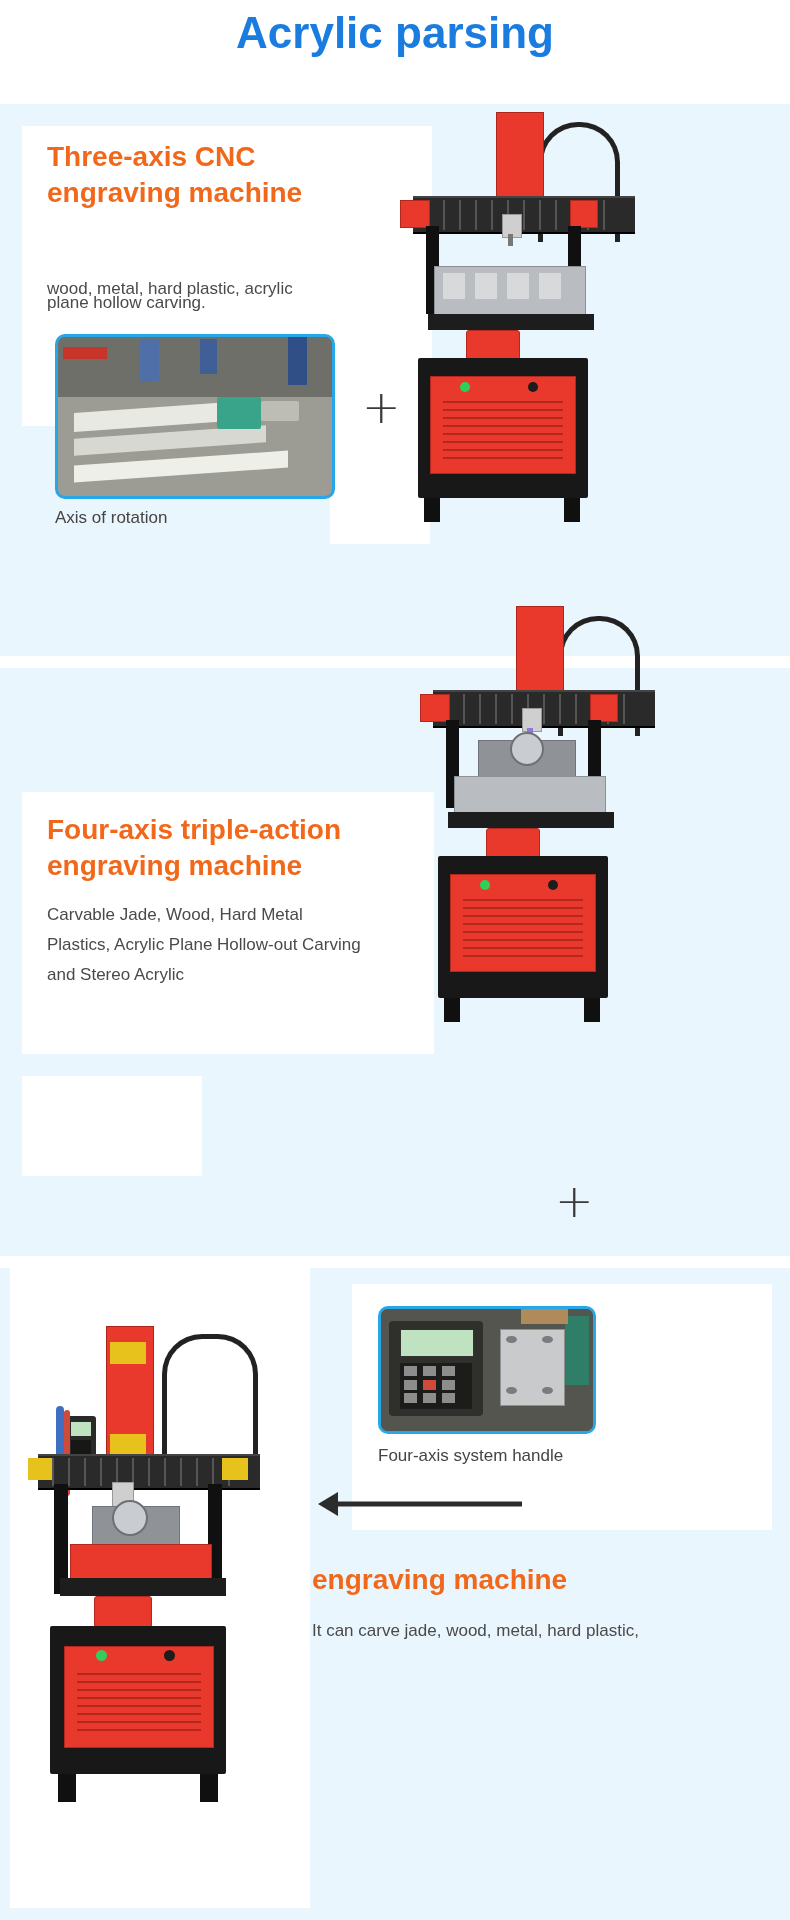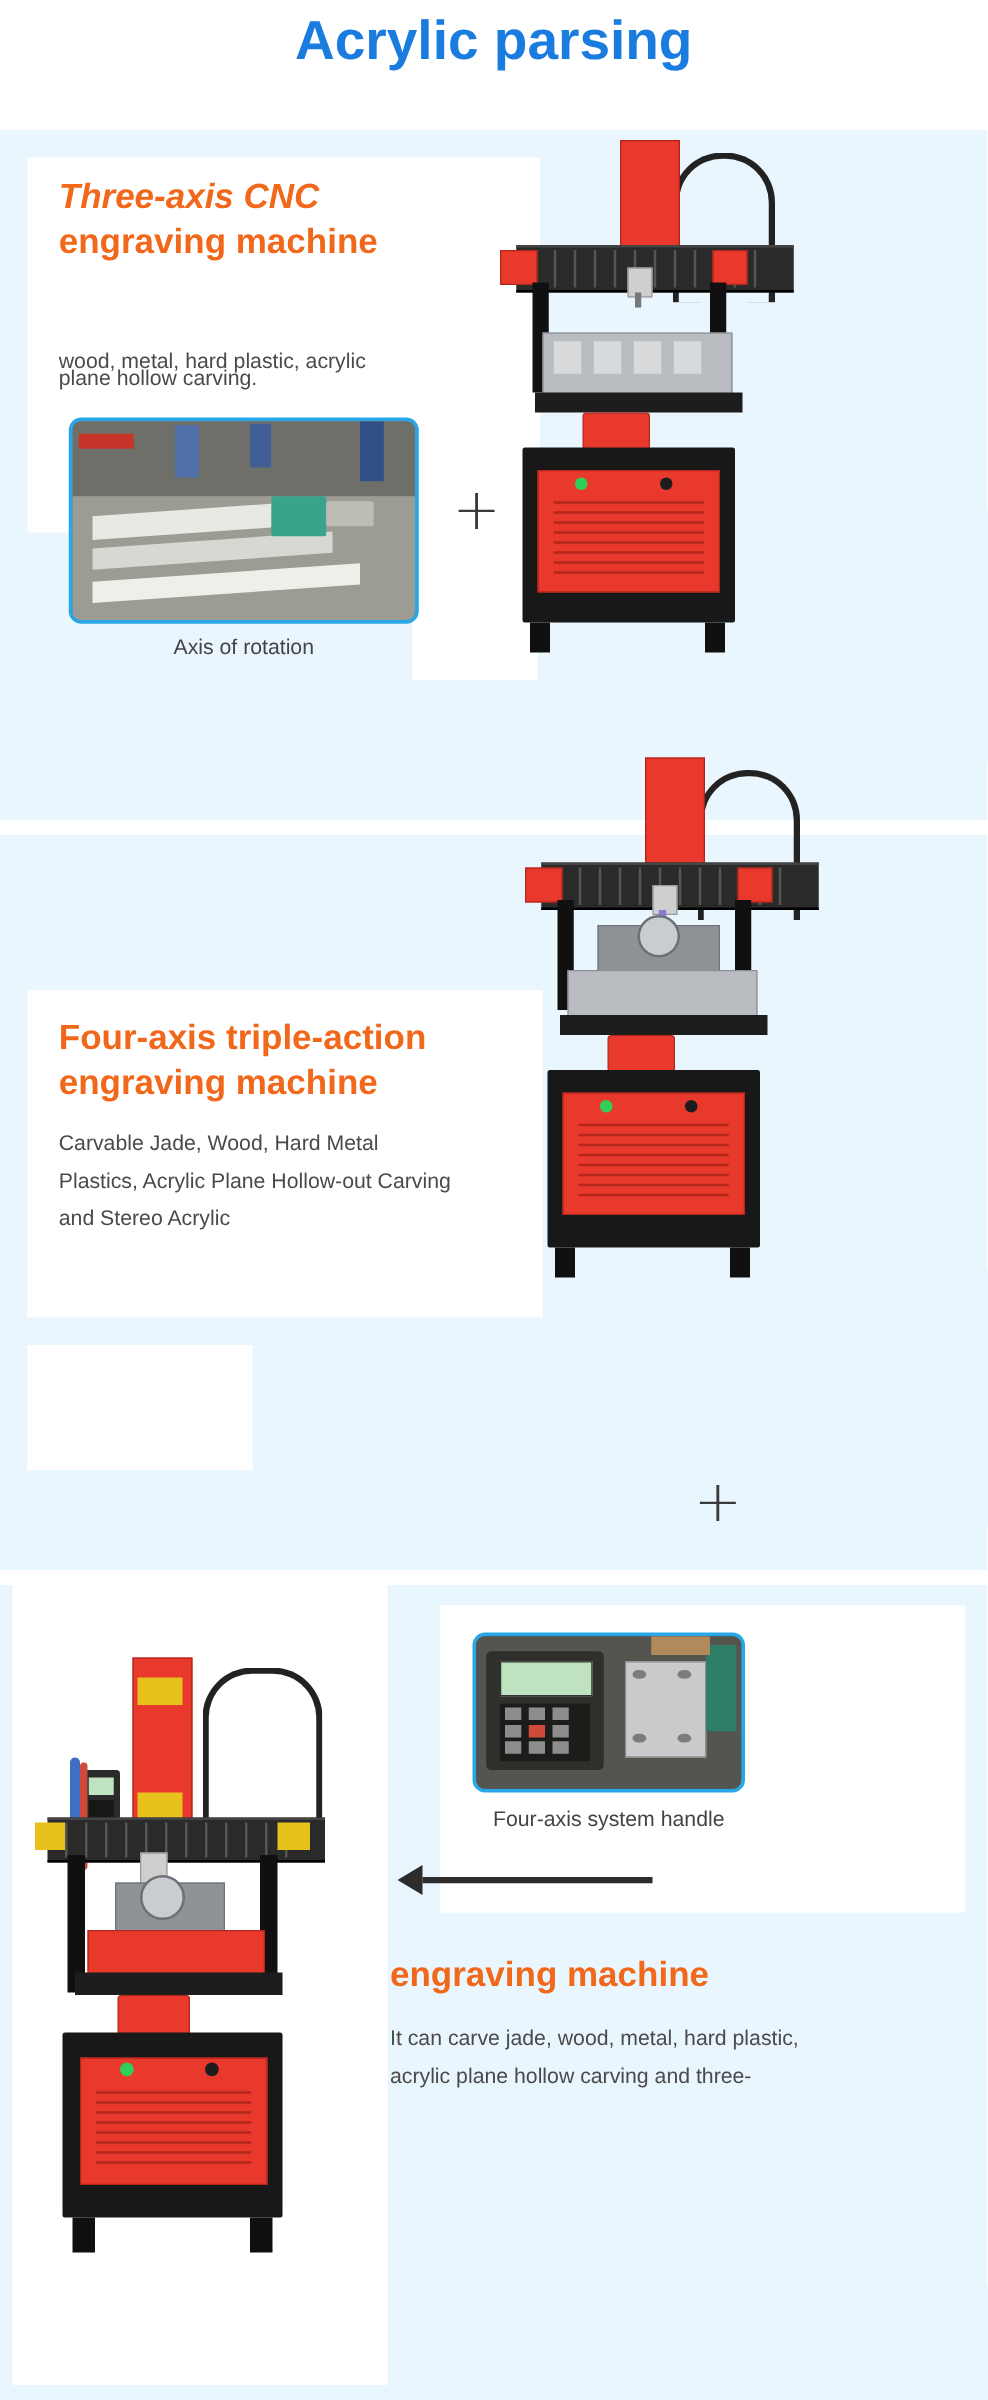--- a/index.html
+++ b/index.html
@@ -69,21 +69,21 @@
   .body-text {
     position: absolute;
     color: #4a4a4a;
     font-size: 17px;
     line-height: 30px;
   }
   .caption {
     position: absolute;
     color: #444444;
     font-size: 17px;
-    text-align: center;
+    text-align: left;
   }
 
   
   .photo {
     position: absolute;
     overflow: hidden;
   }
   .photo-framed {
     border: 3px solid #28a7e8;
     border-radius: 10px;
@@ -177,21 +177,21 @@
 
   <div class="title-bar">
     <div class="title-text">Acrylic parsing</div>
   </div>
 
   <div class="band" id="band1">
 
     <div class="white-card" style="left:22px; top:22px; width:410px; height:300px;"></div>
     <div class="white-card" style="left:330px; top:240px; width:100px; height:200px;"></div>
 
-    <div class="heading" style="left:47px; top:35px; width:360px;font-style:italic;">Three-axis CNC</div>
+    <div class="heading" style="left:47px; top:35px; width:360px;">Three-axis CNC</div>
     <div class="heading" style="left:47px; top:71px; width:360px;">engraving machine</div>
 
     <div class="body-text" style="left:47px; top:154px; width:360px;margin-top:16px;">wood, metal, hard plastic, acrylic</div>
     <div class="body-text" style="left:47px; top:184px; width:360px;">plane hollow carving.</div>
 
     <div class="photo photo-framed" style="left:55px; top:230px; width:280px; height:165px; background:#7d7d78;">
       <div style="position:absolute;left:0;top:0;width:100%;height:38%;background:#6f6f6a;"></div>
       <div style="position:absolute;left:0;top:38%;width:100%;height:62%;background:#9c9c94;"></div>
       <div style="position:absolute;left:6%;top:44%;width:62%;height:12%;background:#e9e9e4;transform:skewY(-4deg);"></div>
       <div style="position:absolute;left:6%;top:60%;width:70%;height:11%;background:#d8d8d2;transform:skewY(-4deg);"></div>
@@ -360,21 +360,20 @@
     <div class="caption" style="left:378px; top:178px; width:218px;">Four-axis system handle</div>
 
     <svg class="arrow-svg" style="left:316px; top:216px;" width="210" height="40" viewBox="0 0 210 40">
       <path d="M22,20 L206,20" fill="none" stroke="#2c2c2c" stroke-width="5"></path>
       <path d="M22,8 L2,20 L22,32 Z" fill="#2c2c2c"></path>
     </svg>
 
     <div class="heading" style="left:312px; top:294px; width:420px;">engraving machine</div>
 
     <div class="body-text" style="left:312px; top:348px; width:430px;">It can carve jade, wood, metal, hard plastic,</div>
-    <div class="body-text" style="left:312px; top:378px; width:430px;">acrylic plane hollow carving and three-</div>
 
     <div class="white-card" style="left:10px; top:0px; width:300px; height:640px;"></div>
 
     <div class="machine" style="left:50px; top:38px; width:260px; height:560px;">
       <div class="m-cable" style="left:112px; top:28px; width:96px; height:140px;"></div>
       <div class="m-spindle" style="left:56px; top:20px; width:46px; height:160px;"></div>
       <div class="m-yellow" style="left:60px; top:36px; width:36px; height:22px;"></div>
       <div class="m-yellow" style="left:60px; top:128px; width:36px; height:34px;"></div>
 
       <div style="position:absolute;left:16px;top:110px;width:30px;height:52px;background:#2a2a28;border-radius:3px;"></div>

